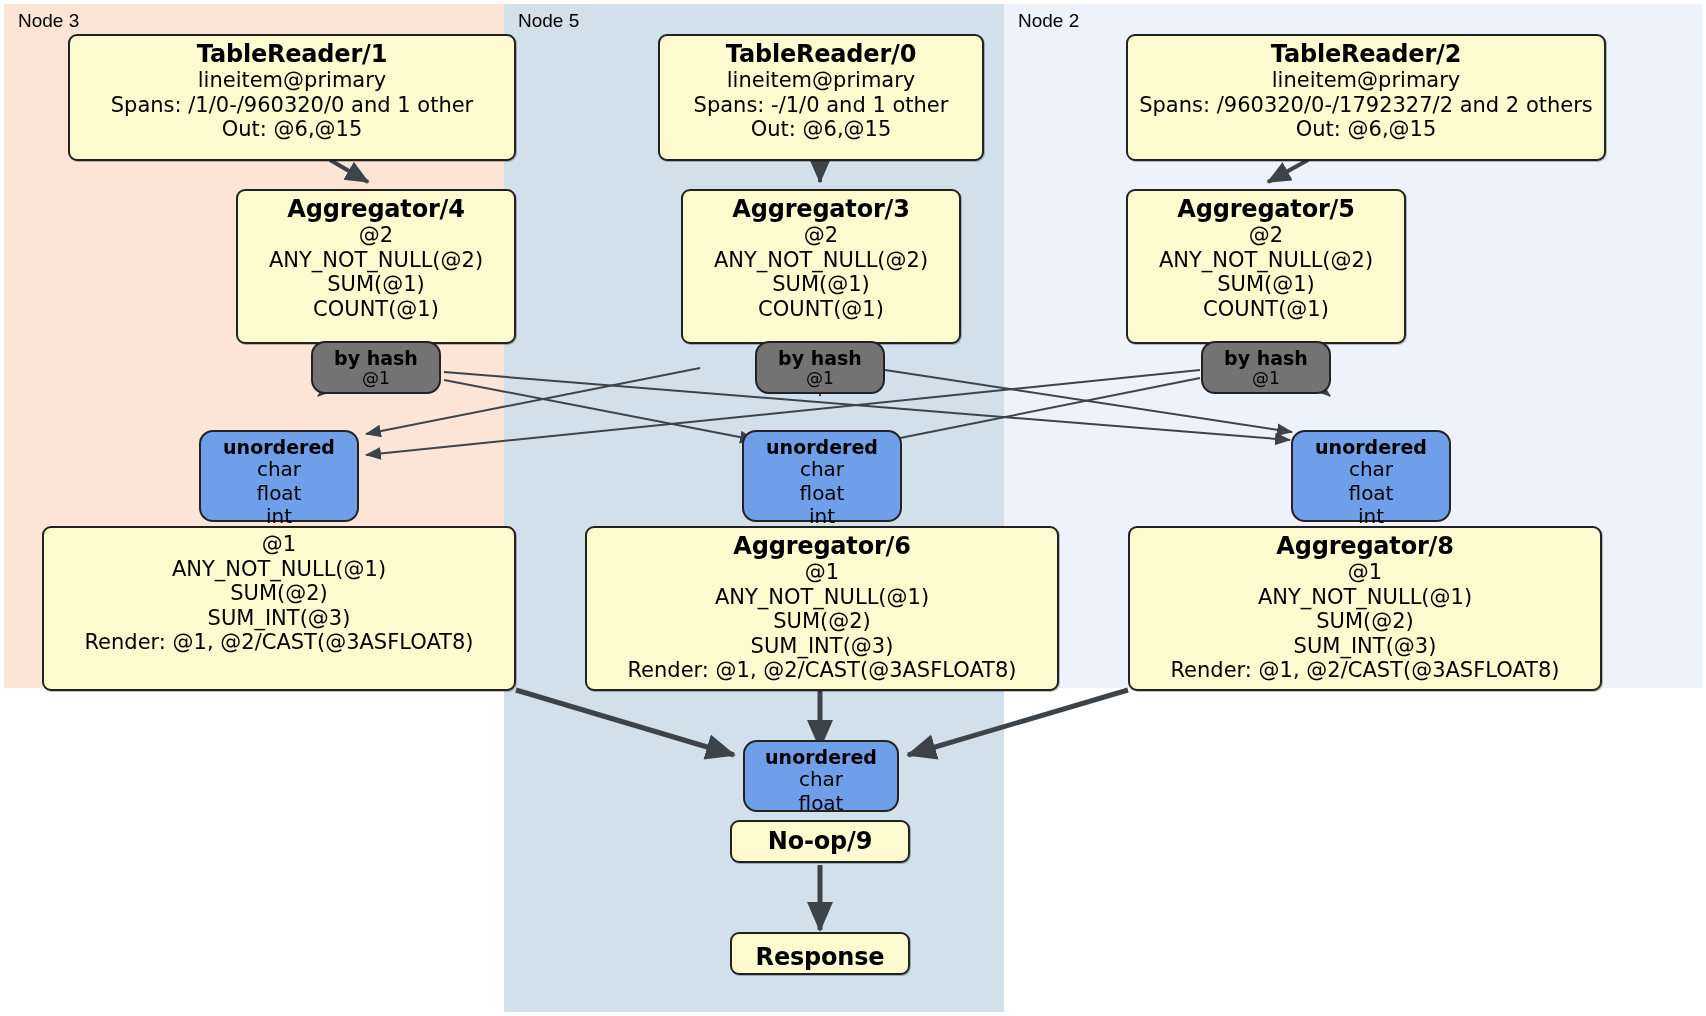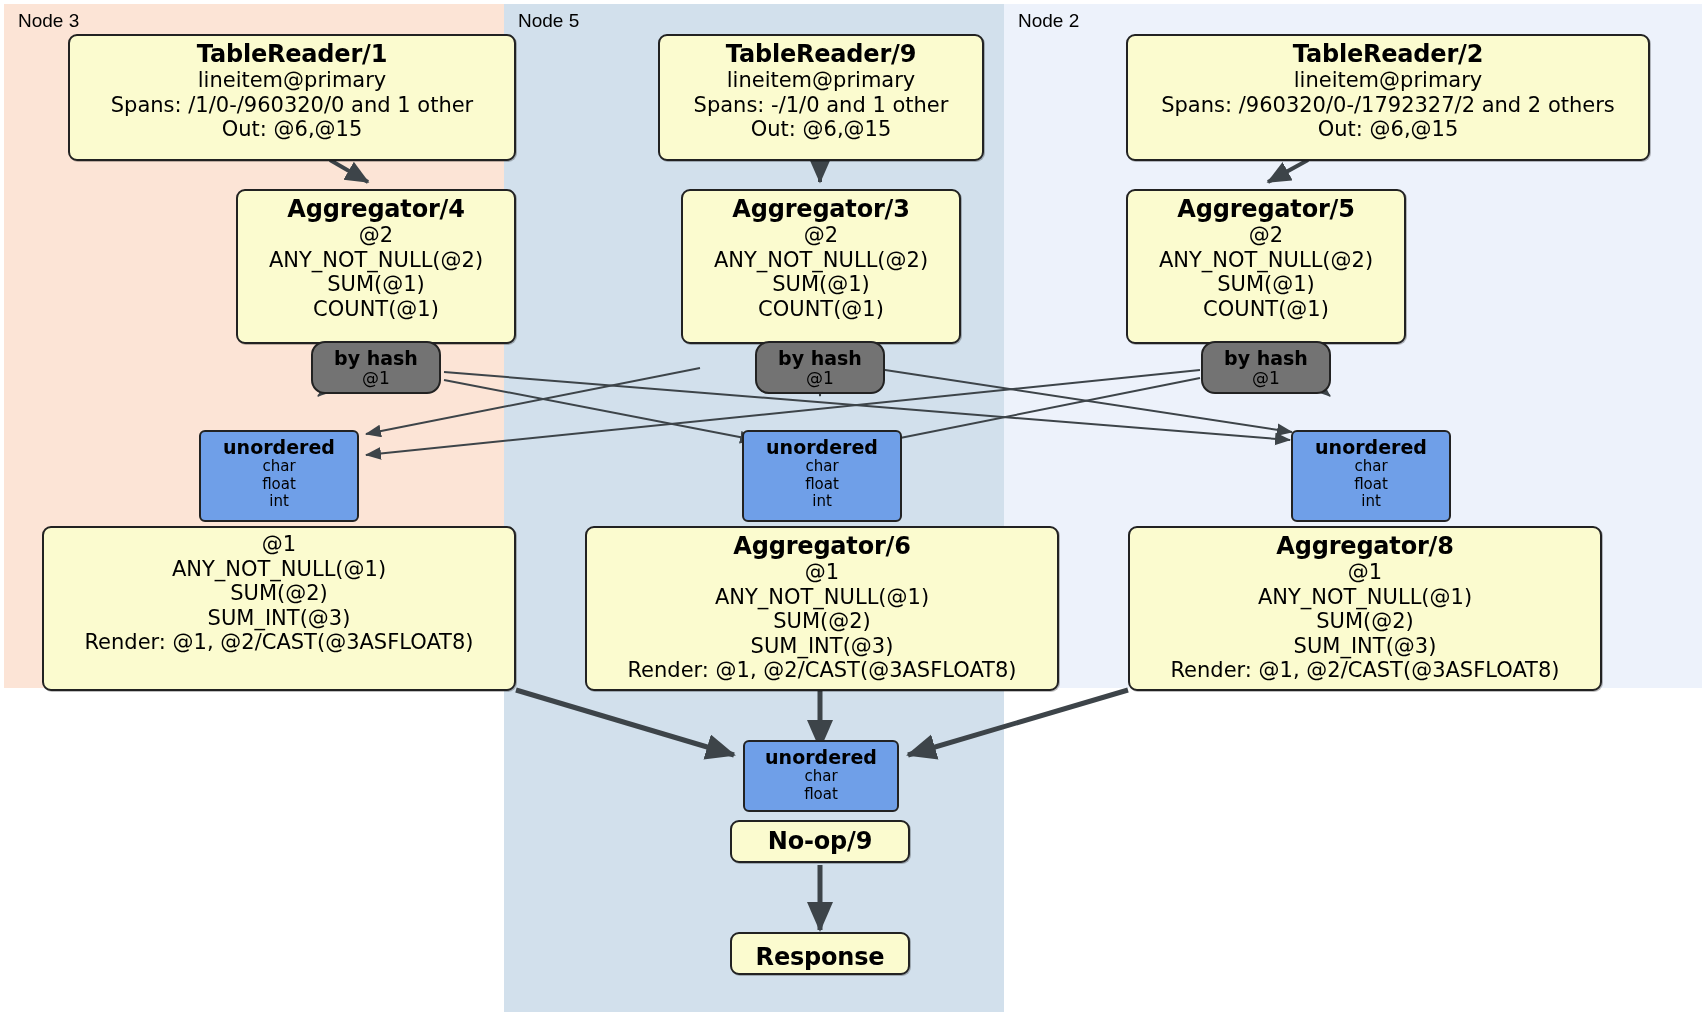--- a/index.html
+++ b/index.html
@@ -75,29 +75,29 @@
     font-weight: bold;
     font-size: 19px;
     display: block;
   }
   .router .line {
     font-size: 17px;
     display: block;
   }
   .sync {
     background: #6f9fe8;
-    border-radius: 6px;
+    border-radius: 14px;
   }
   .sync .title {
     font-weight: bold;
     font-size: 19px;
     display: block;
   }
   .sync .line {
-    font-size: 15px;
+    font-size: 20px;
     display: block;
   }
   .small-proc .title {
     font-weight: bold;
     font-size: 24px;
     display: block;
   }
 </style>
 </head>
 <body>
@@ -185,21 +185,21 @@
 
   <div class="box proc" style="left:42px; top:526px; width:474px; height:165px;">
     <span class="line">@1</span>
     <span class="line">ANY_NOT_NULL(@1)</span>
     <span class="line">SUM(@2)</span>
     <span class="line">SUM_INT(@3)</span>
     <span class="line">Render: @1, @2/CAST(@3ASFLOAT8)</span>
   </div>
 
   <div class="box proc" style="left:658px; top:34px; width:326px; height:127px;">
-    <span class="title">TableReader/9</span>
+    <span class="title">TableReader/0</span>
     <span class="line">lineitem@primary</span>
     <span class="line">Spans: -/1/0 and 1 other</span>
     <span class="line">Out: @6,@15</span>
   </div>
 
   <div class="box proc" style="left:681px; top:189px; width:280px; height:155px;">
     <span class="title">Aggregator/3</span>
     <span class="line">@2</span>
     <span class="line">ANY_NOT_NULL(@2)</span>
     <span class="line">SUM(@1)</span>
@@ -234,21 +234,21 @@
   </div>
 
   <div class="box proc small-proc" style="left:730px; top:820px; width:180px; height:43px; padding-top:5px;">
     <span class="title">No-op/9</span>
   </div>
 
   <div class="box proc small-proc" style="left:730px; top:932px; width:180px; height:43px; padding-top:9px;">
     <span class="title">Response</span>
   </div>
 
-  <div class="box proc" style="left:1126px; top:34px; width:524px; height:127px;">
+  <div class="box proc" style="left:1126px; top:34px; width:480px; height:127px;">
     <span class="title">TableReader/2</span>
     <span class="line">lineitem@primary</span>
     <span class="line">Spans: /960320/0-/1792327/2 and 2 others</span>
     <span class="line">Out: @6,@15</span>
   </div>
 
   <div class="box proc" style="left:1126px; top:189px; width:280px; height:155px;">
     <span class="title">Aggregator/5</span>
     <span class="line">@2</span>
     <span class="line">ANY_NOT_NULL(@2)</span>

